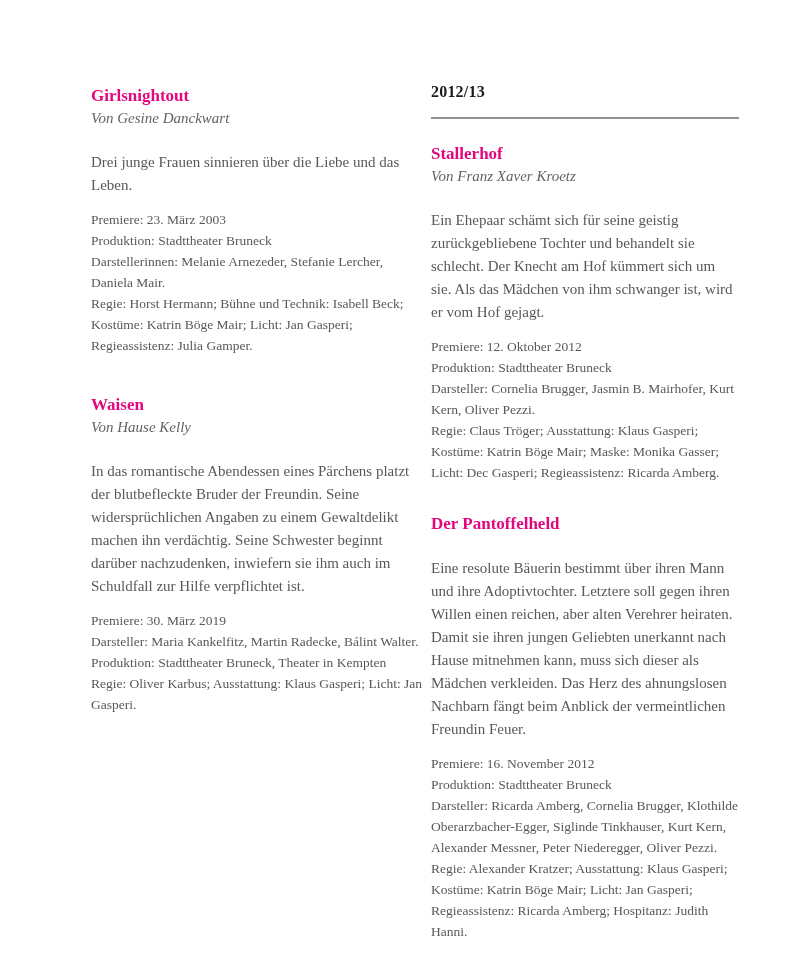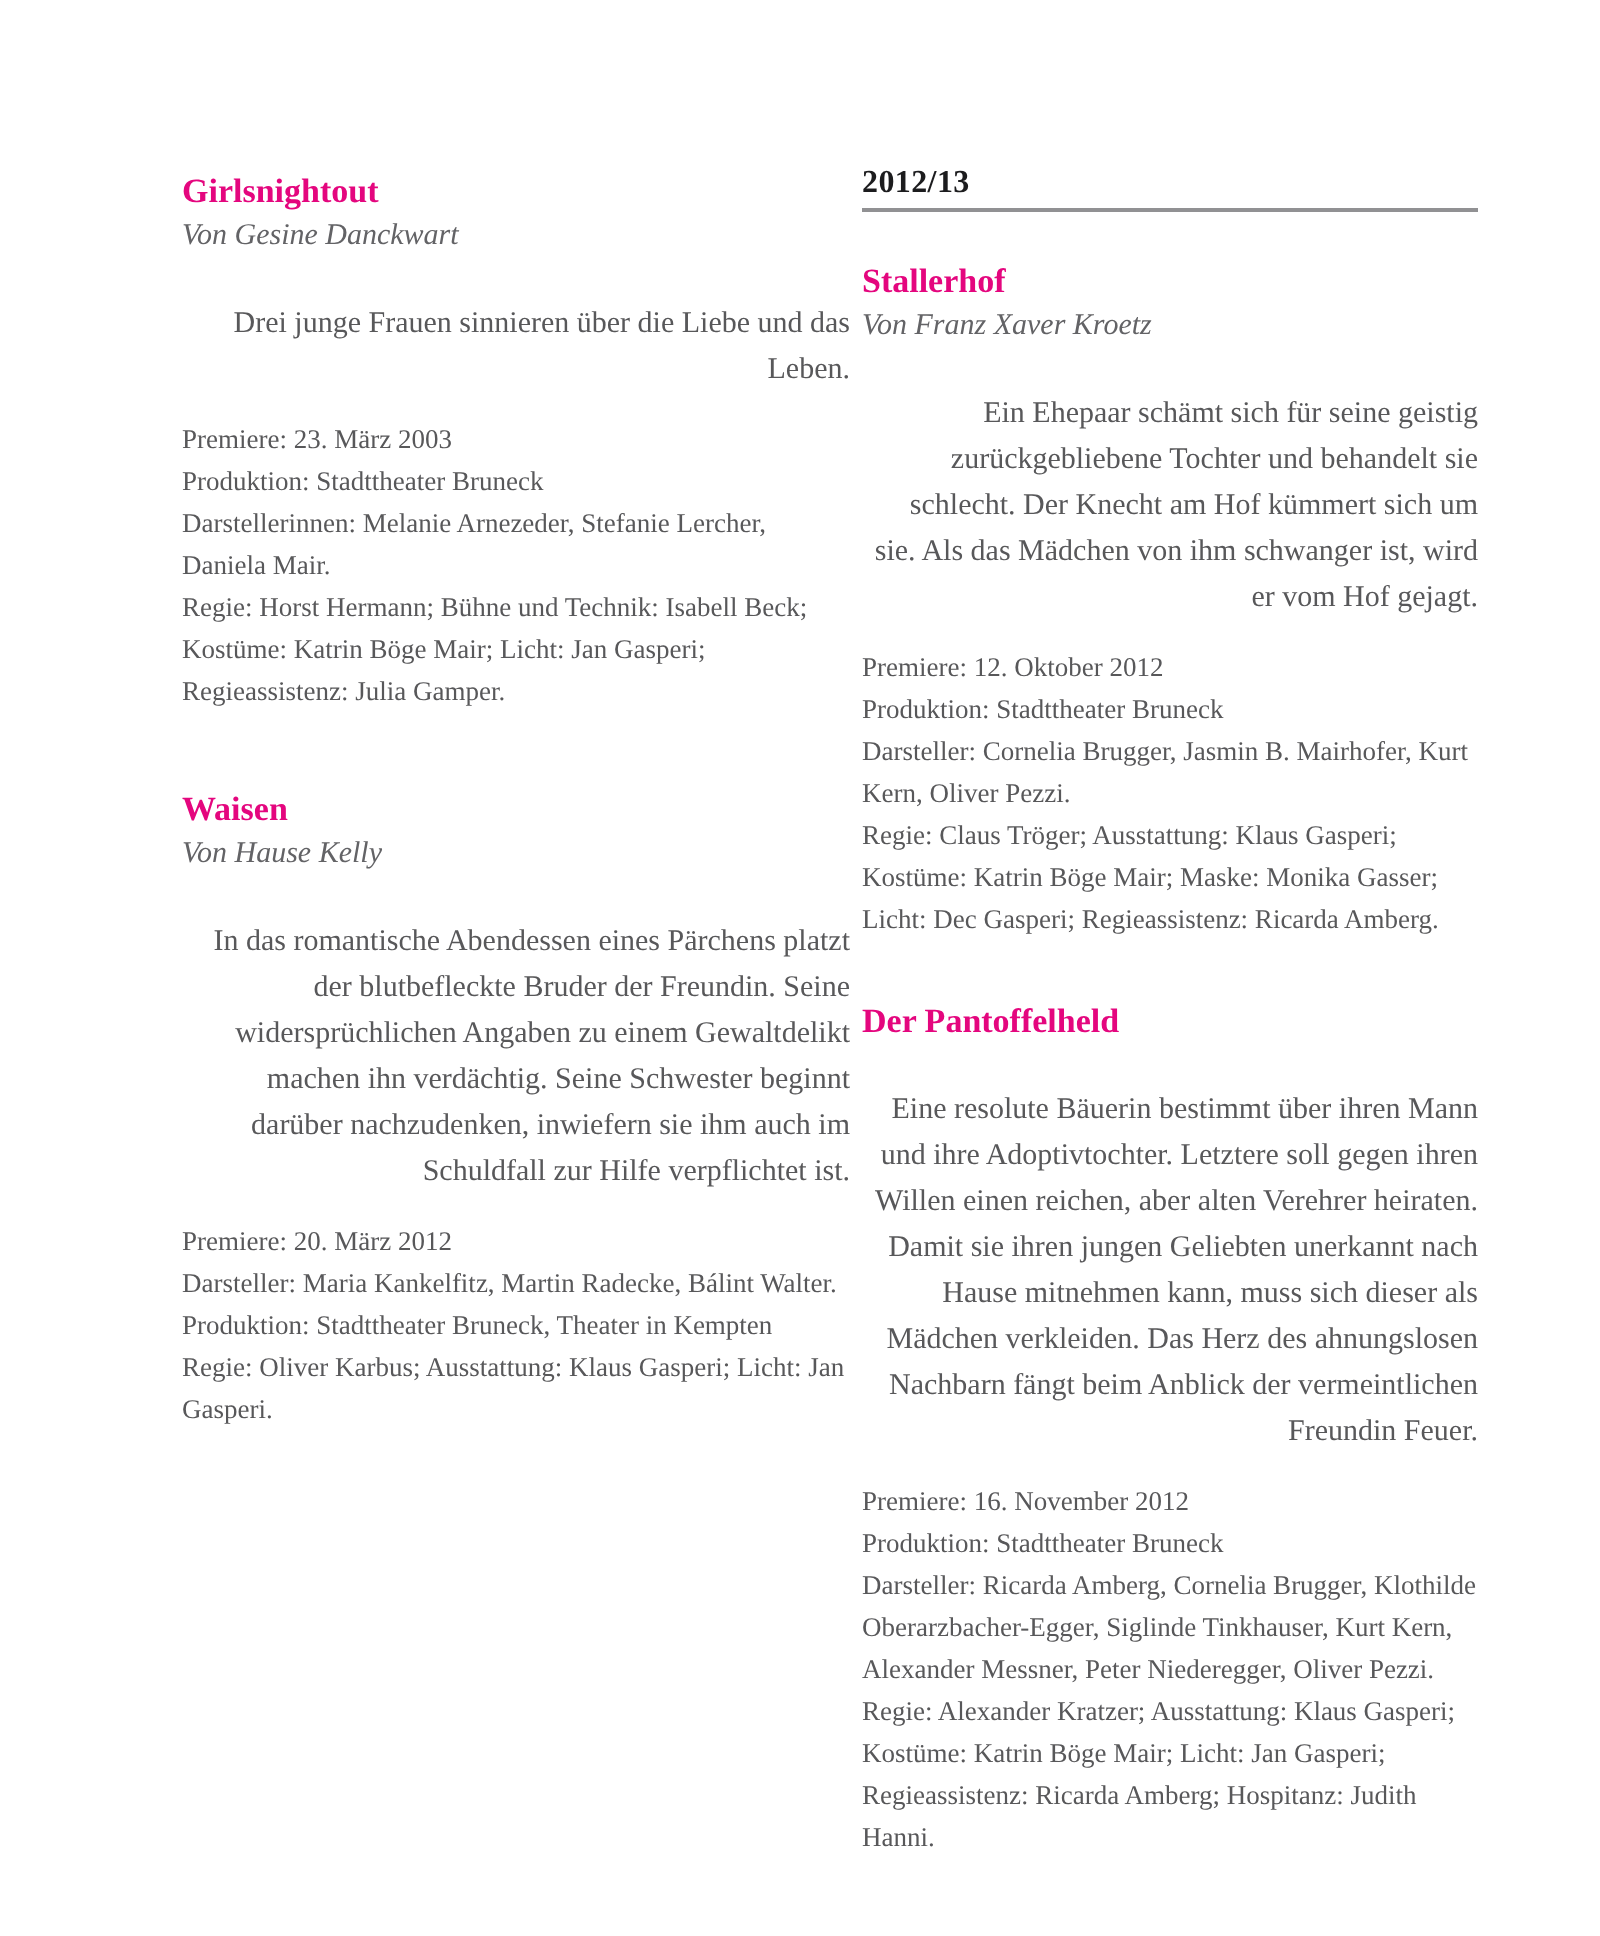--- a/index.html
+++ b/index.html
@@ -23,21 +23,21 @@
   .col-right { width: 308px; margin-left: 6px; }
 
   .season-heading {
     margin: 0 0 24px 0;
     font-size: 16px;
     line-height: 20px;
     font-weight: bold;
     color: #1c1c1e;
     letter-spacing: 0.2px;
     border-bottom: 2px solid #919193;
-    padding-bottom: 2px;
+    padding-bottom: 15px;
   }
 
   .play-title {
     margin: 0;
     font-size: 17px;
     line-height: 22px;
     font-weight: bold;
     color: #e4067e;
   }
   .play-author {
@@ -45,21 +45,20 @@
     font-size: 15px;
     line-height: 22px;
     font-style: italic;
     color: #636366;
   }
   .play-desc {
     margin: 22px 0 0 0;
     font-size: 15px;
     line-height: 23px;
     color: #58585a;
-    text-align: right;
   }
   .play-credits {
     margin-top: 12px;
     font-size: 13.5px;
     line-height: 21px;
     color: #58585a;
   }
   .credit-line { margin: 0; }
 
   .mt-left-gap  { margin-top: 38px; }
@@ -83,21 +82,21 @@
           <p class="credit-line">Darstellerinnen: Melanie Arnezeder, Stefanie Lercher, Daniela Mair.</p>
           <p class="credit-line">Regie: Horst Hermann; Bühne und Technik: Isabell Beck; Kostüme: Katrin Böge Mair; Licht: Jan Gasperi; Regieassistenz: Julia Gamper.</p>
         </div>
       </section>
 
       <section class="play mt-left-gap">
         <h2 class="play-title">Waisen</h2>
         <p class="play-author">Von Hause Kelly</p>
         <p class="play-desc">In das romantische Abendessen eines Pärchens platzt der blutbefleckte Bruder der Freundin. Seine widersprüchlichen Angaben zu einem Gewaltdelikt machen ihn verdächtig. Seine Schwester beginnt darüber nachzudenken, inwiefern sie ihm auch im Schuldfall zur Hilfe verpflichtet ist.</p>
         <div class="play-credits">
-          <p class="credit-line">Premiere: 20. März 2012</p>
+          <p class="credit-line">Premiere: 30. März 2019</p>
           <p class="credit-line">Darsteller: Maria Kankelfitz, Martin Radecke, Bálint Walter.</p>
           <p class="credit-line">Produktion: Stadttheater Bruneck, Theater in Kempten</p>
           <p class="credit-line">Regie: Oliver Karbus; Ausstattung: Klaus Gasperi; Licht: Jan Gasperi.</p>
         </div>
       </section>
 
     </div>
 
     <div class="col col-right">
 

